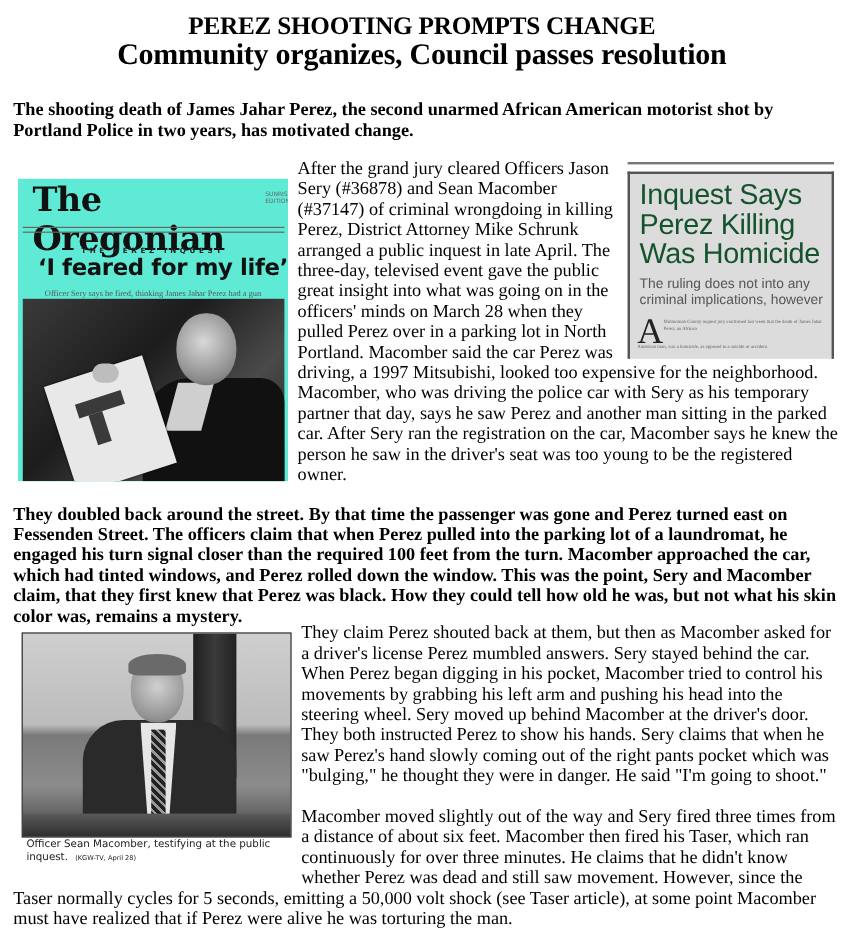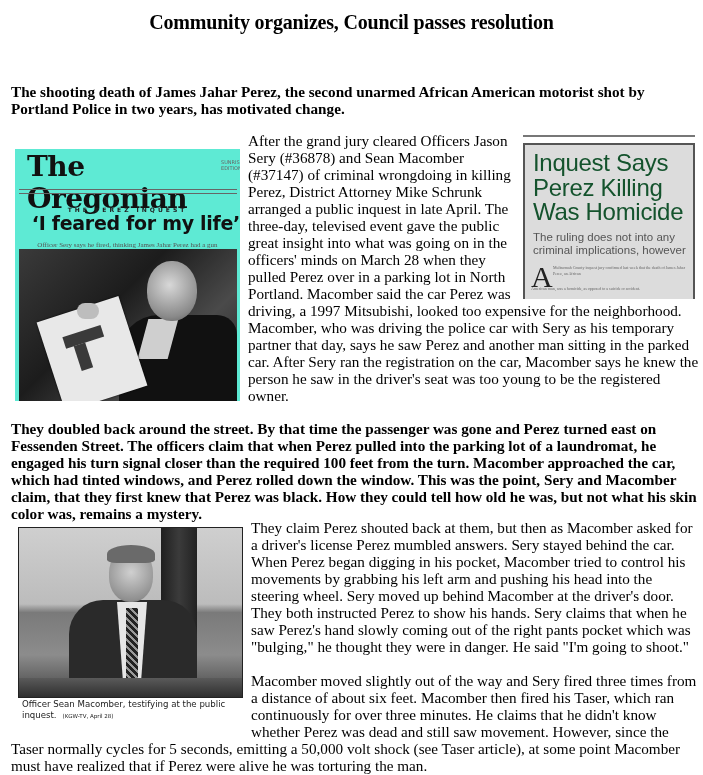--- a/index.html
+++ b/index.html
@@ -3,21 +3,21 @@
   <meta charset="utf-8">
   <style>
     html, body { margin: 0; padding: 0; background: #ffffff; }
     body {
       width: 703px; height: 775px; overflow: hidden; position: relative;
       font-family: "Liberation Serif", "DejaVu Serif", serif;
       color: #000; font-size: 15.2px; line-height: 17px;
     }
     .titles { position: absolute; top: 9px; left: 0; width: 703px; text-align: center; }
     .titles h1 { margin: 0; font-size: 21px; line-height: 24px; font-weight: bold; letter-spacing: -0.2px; }
-    .titles h2 { margin: 0; font-size: 20px; line-height: 26px; font-weight: bold; letter-spacing: -0.2px; }
+    .titles h2 { margin: 0; font-size: 25px; line-height: 26px; font-weight: bold; letter-spacing: -0.2px; }
     .p { position: absolute; left: 11px; width: 690px; margin: 0; font-weight: bold; }
     .intro { top: 83px; width: 650px; }
     .para2 { top: 420px; }
     .block1 { position: absolute; top: 132px; left: 11px; width: 690px; }
     .block2 { position: absolute; top: 519px; left: 11px; width: 690px; }
     .fl-left { float: left; margin: 0 8px 0 0; }
     .fl-right { float: right; margin: 0 4px 0 6px; }
 
     
     .oreg {
@@ -74,20 +74,21 @@
     .mac .cap { position: absolute; top: 172px; left: 4px; width: 220px; font-family: "DejaVu Sans", sans-serif; font-size: 8.6px; line-height: 11px; color: #222; }
     .mac .cap .credit { font-size: 5.5px; margin-left: 6px; }
 
     .gap { height: 17px; }
     p.block { margin: 0; }
   </style>
 </head>
 <body>
 
 <div class="titles">
+  <h1>PEREZ SHOOTING PROMPTS CHANGE</h1>
   <h2>Community organizes, Council passes resolution</h2>
 </div>
 
 <p class="p intro">The shooting death of James Jahar Perez, the second unarmed African American motorist shot by Portland Police in two years, has motivated change.</p>
 
 <div class="block1">
   <div class="fl-left oreg">
     <div class="mast">The Oregonian</div>
     <div class="edition">SUNRISE EDITION</div>
     <div class="rule1"></div>

